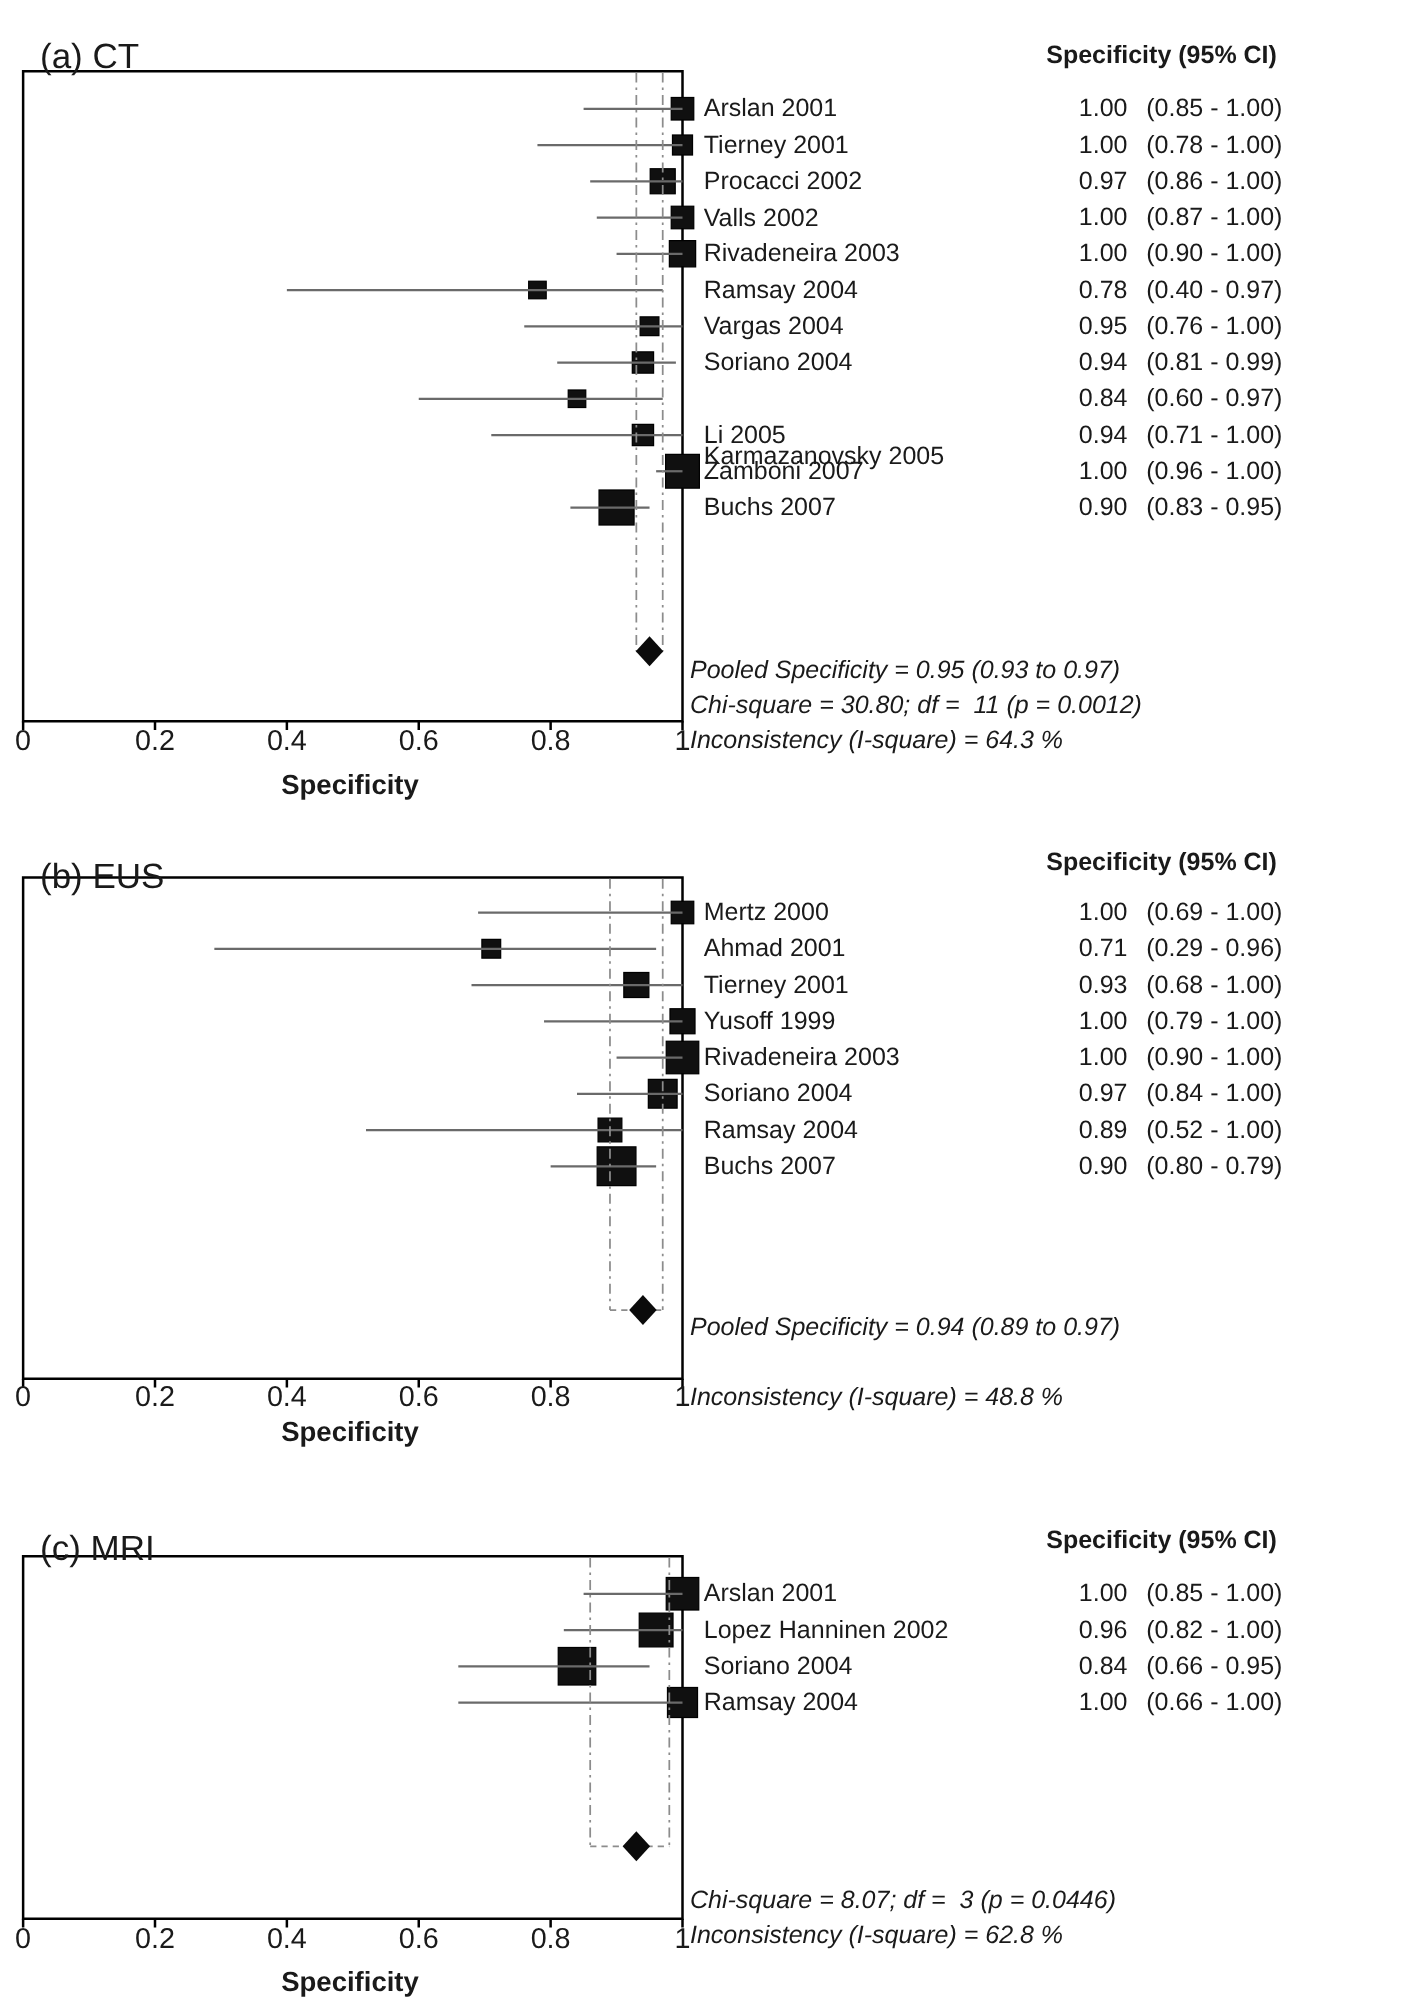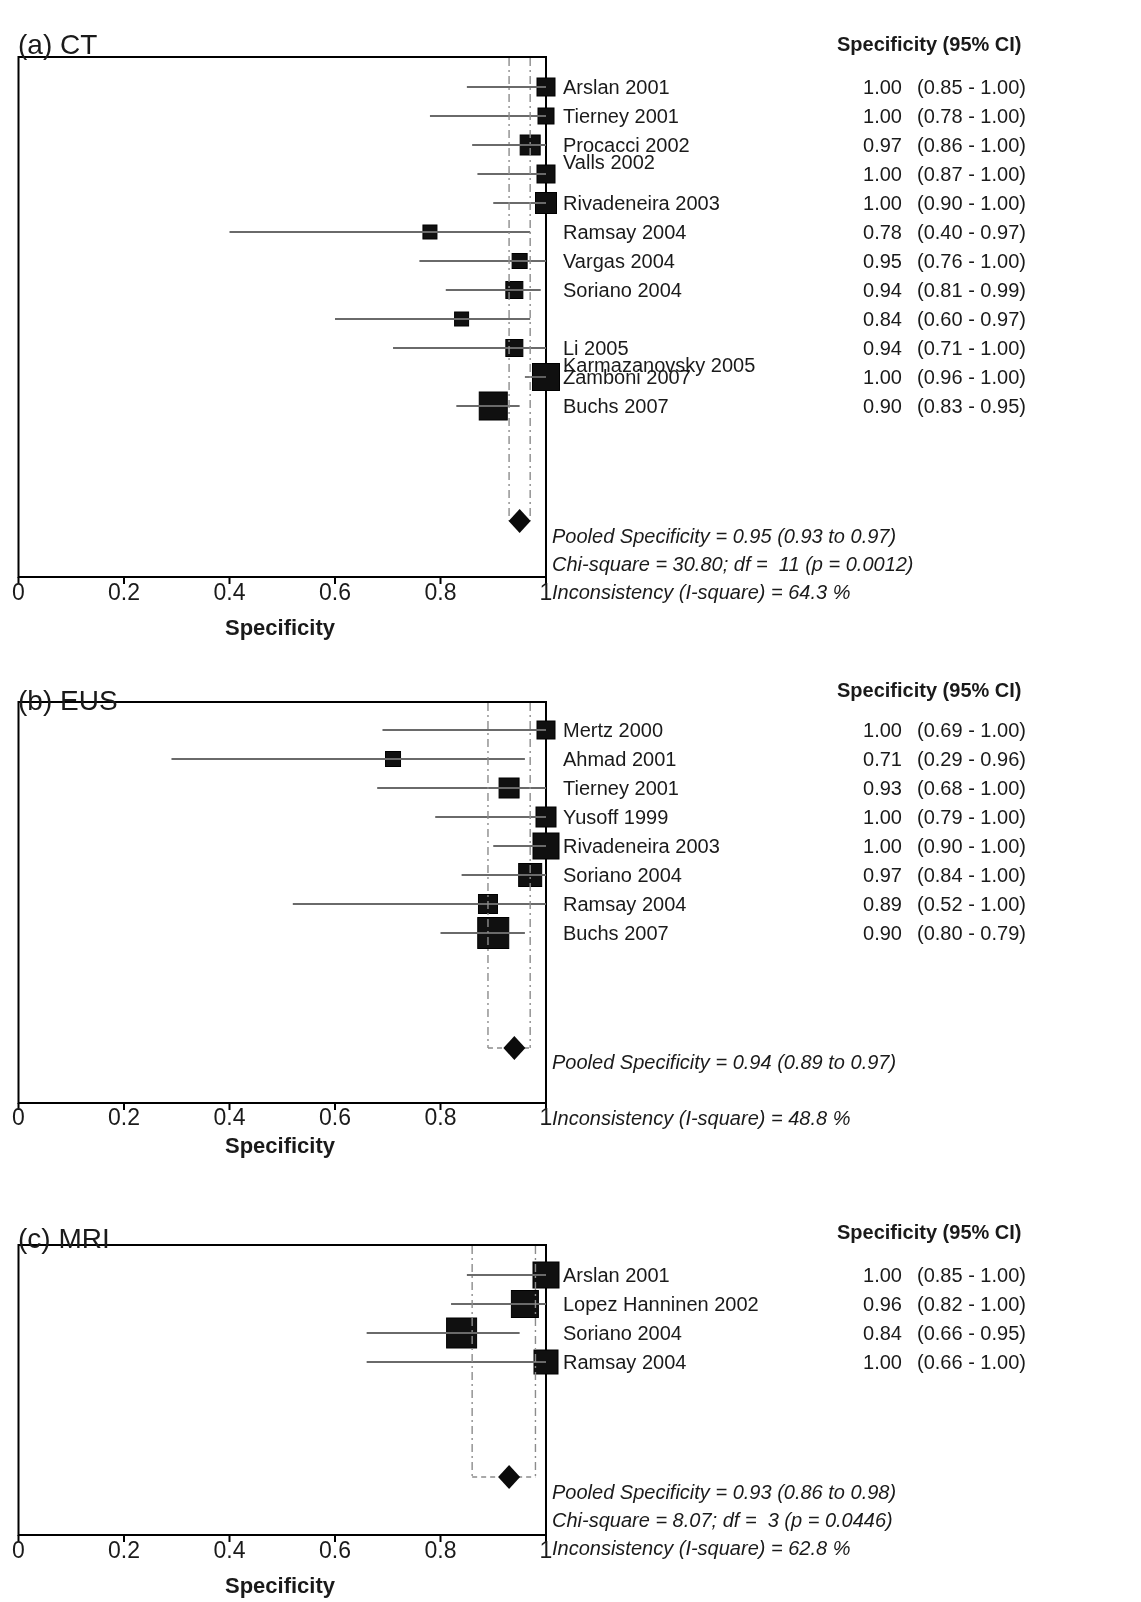--- a/index.html
+++ b/index.html
@@ -1,21 +1,21 @@
 <!DOCTYPE html>
 <html><head>
 <meta charset="utf-8">
 <style>
   html,body{margin:0;padding:0;background:#ffffff;}
   #canvas{
     position:relative;width:1141px;height:1602px;background:#ffffff;
     font-family:"Liberation Sans",sans-serif;color:#1a1a1a;overflow:hidden;
   }
   #plot-svg{position:absolute;left:0;top:0;}
-  .panel-title{position:absolute;left:18px;font-size:28px;font-weight:400;white-space:nowrap;}
+  .panel-title{position:absolute;left:32px;font-size:28px;font-weight:400;white-space:nowrap;}
   .col-header{position:absolute;left:837px;font-size:20px;font-weight:700;height:28px;line-height:28px;white-space:nowrap;}
   #title-a{top:6px;}  #title-b{top:662px;}  #title-c{top:1200px;}
   #header-a{top:30px;} #header-b{top:676px;} #header-c{top:1218px;}
   .study-label{position:absolute;left:563px;font-size:20px;height:28px;line-height:28px;white-space:nowrap;}
   .est{position:absolute;left:820px;width:82px;text-align:right;font-size:20px;height:28px;line-height:28px;}
   .ci{position:absolute;left:917px;font-size:20px;height:28px;line-height:28px;white-space:nowrap;}
   .stat-line{position:absolute;left:552px;font-size:20px;height:28px;line-height:28px;white-space:pre;font-style:italic;}
   .tick-label{position:absolute;width:64px;text-align:center;font-size:23px;height:30px;line-height:30px;}
   .axis-title{position:absolute;left:160px;width:240px;text-align:center;font-size:22px;font-weight:700;height:30px;line-height:30px;}
 </style>
@@ -123,21 +123,21 @@
   </section>
 <div class="study-label" style="top: 73px;">Arslan 2001</div>
     <div class="est" style="top: 73px;">1.00</div>
     <div class="ci" style="top: 73px;">(0.85 - 1.00)</div>
     <div class="study-label" style="top: 102px;">Tierney 2001</div>
     <div class="est" style="top: 102px;">1.00</div>
     <div class="ci" style="top: 102px;">(0.78 - 1.00)</div>
     <div class="study-label" style="top: 131px;">Procacci 2002</div>
     <div class="est" style="top: 131px;">0.97</div>
     <div class="ci" style="top: 131px;">(0.86 - 1.00)</div>
-    <div class="study-label" style="top: 148px;">Valls 2002</div>
+    <div class="study-label" style="top: 161px;">Valls 2002</div>
     <div class="est" style="top: 160px;">1.00</div>
     <div class="ci" style="top: 160px;">(0.87 - 1.00)</div>
     <div class="study-label" style="top: 189px;">Rivadeneira 2003</div>
     <div class="est" style="top: 189px;">1.00</div>
     <div class="ci" style="top: 189px;">(0.90 - 1.00)</div>
     <div class="study-label" style="top: 218px;">Ramsay 2004</div>
     <div class="est" style="top: 218px;">0.78</div>
     <div class="ci" style="top: 218px;">(0.40 - 0.97)</div>
     <div class="study-label" style="top: 247px;">Vargas 2004</div>
     <div class="est" style="top: 247px;">0.95</div>
@@ -205,21 +205,20 @@
     <div class="ci" style="top: 1261px;">(0.85 - 1.00)</div>
     <div class="study-label" style="top: 1290px;">Lopez Hanninen 2002</div>
     <div class="est" style="top: 1290px;">0.96</div>
     <div class="ci" style="top: 1290px;">(0.82 - 1.00)</div>
     <div class="study-label" style="top: 1319px;">Soriano 2004</div>
     <div class="est" style="top: 1319px;">0.84</div>
     <div class="ci" style="top: 1319px;">(0.66 - 0.95)</div>
     <div class="study-label" style="top: 1348px;">Ramsay 2004</div>
     <div class="est" style="top: 1348px;">1.00</div>
     <div class="ci" style="top: 1348px;">(0.66 - 1.00)</div>
-    <div class="stat-line" style="top: 1478px;">Pooled Specificity = 0.93 (0.86 to 0.98)</div>
     <div class="stat-line" style="top: 1506px;">Chi-square = 8.07; df =  3 (p = 0.0446)</div>
     <div class="stat-line" style="top: 1534px;">Inconsistency (I-square) = 62.8 %</div>
     <div class="tick-label" style="left: -13.5px; top: 1535px;">0</div>
     <div class="tick-label" style="left: 92px; top: 1535px;">0.2</div>
     <div class="tick-label" style="left: 197.5px; top: 1535px;">0.4</div>
     <div class="tick-label" style="left: 303px; top: 1535px;">0.6</div>
     <div class="tick-label" style="left: 408.5px; top: 1535px;">0.8</div>
     <div class="tick-label" style="left: 514px; top: 1535px;">1</div>
     <div class="axis-title" style="top: 1571px;">Specificity</div>
   </div>

